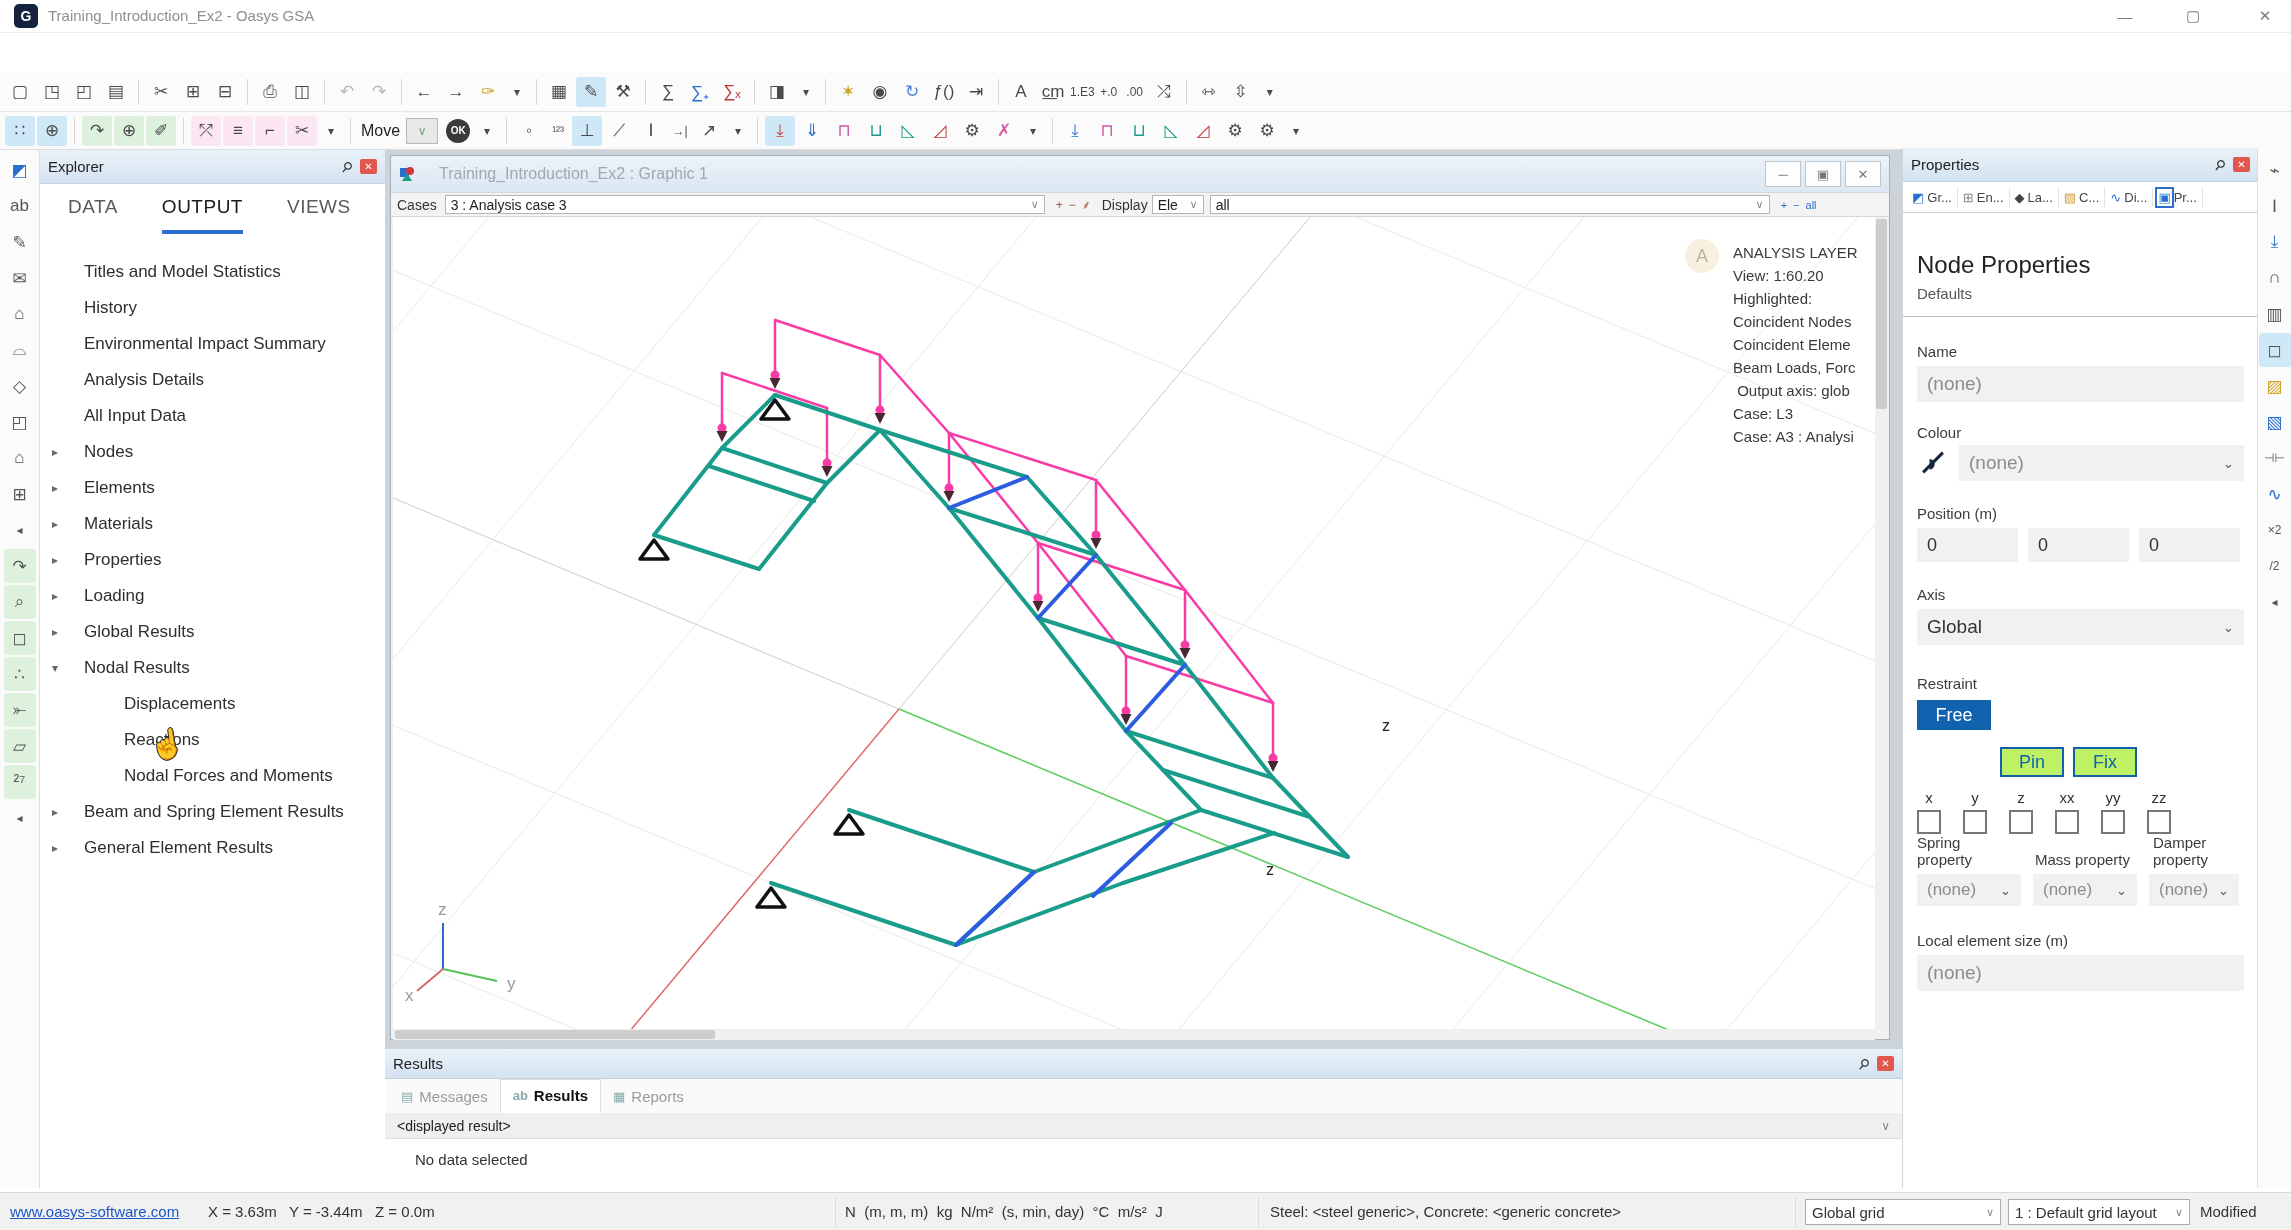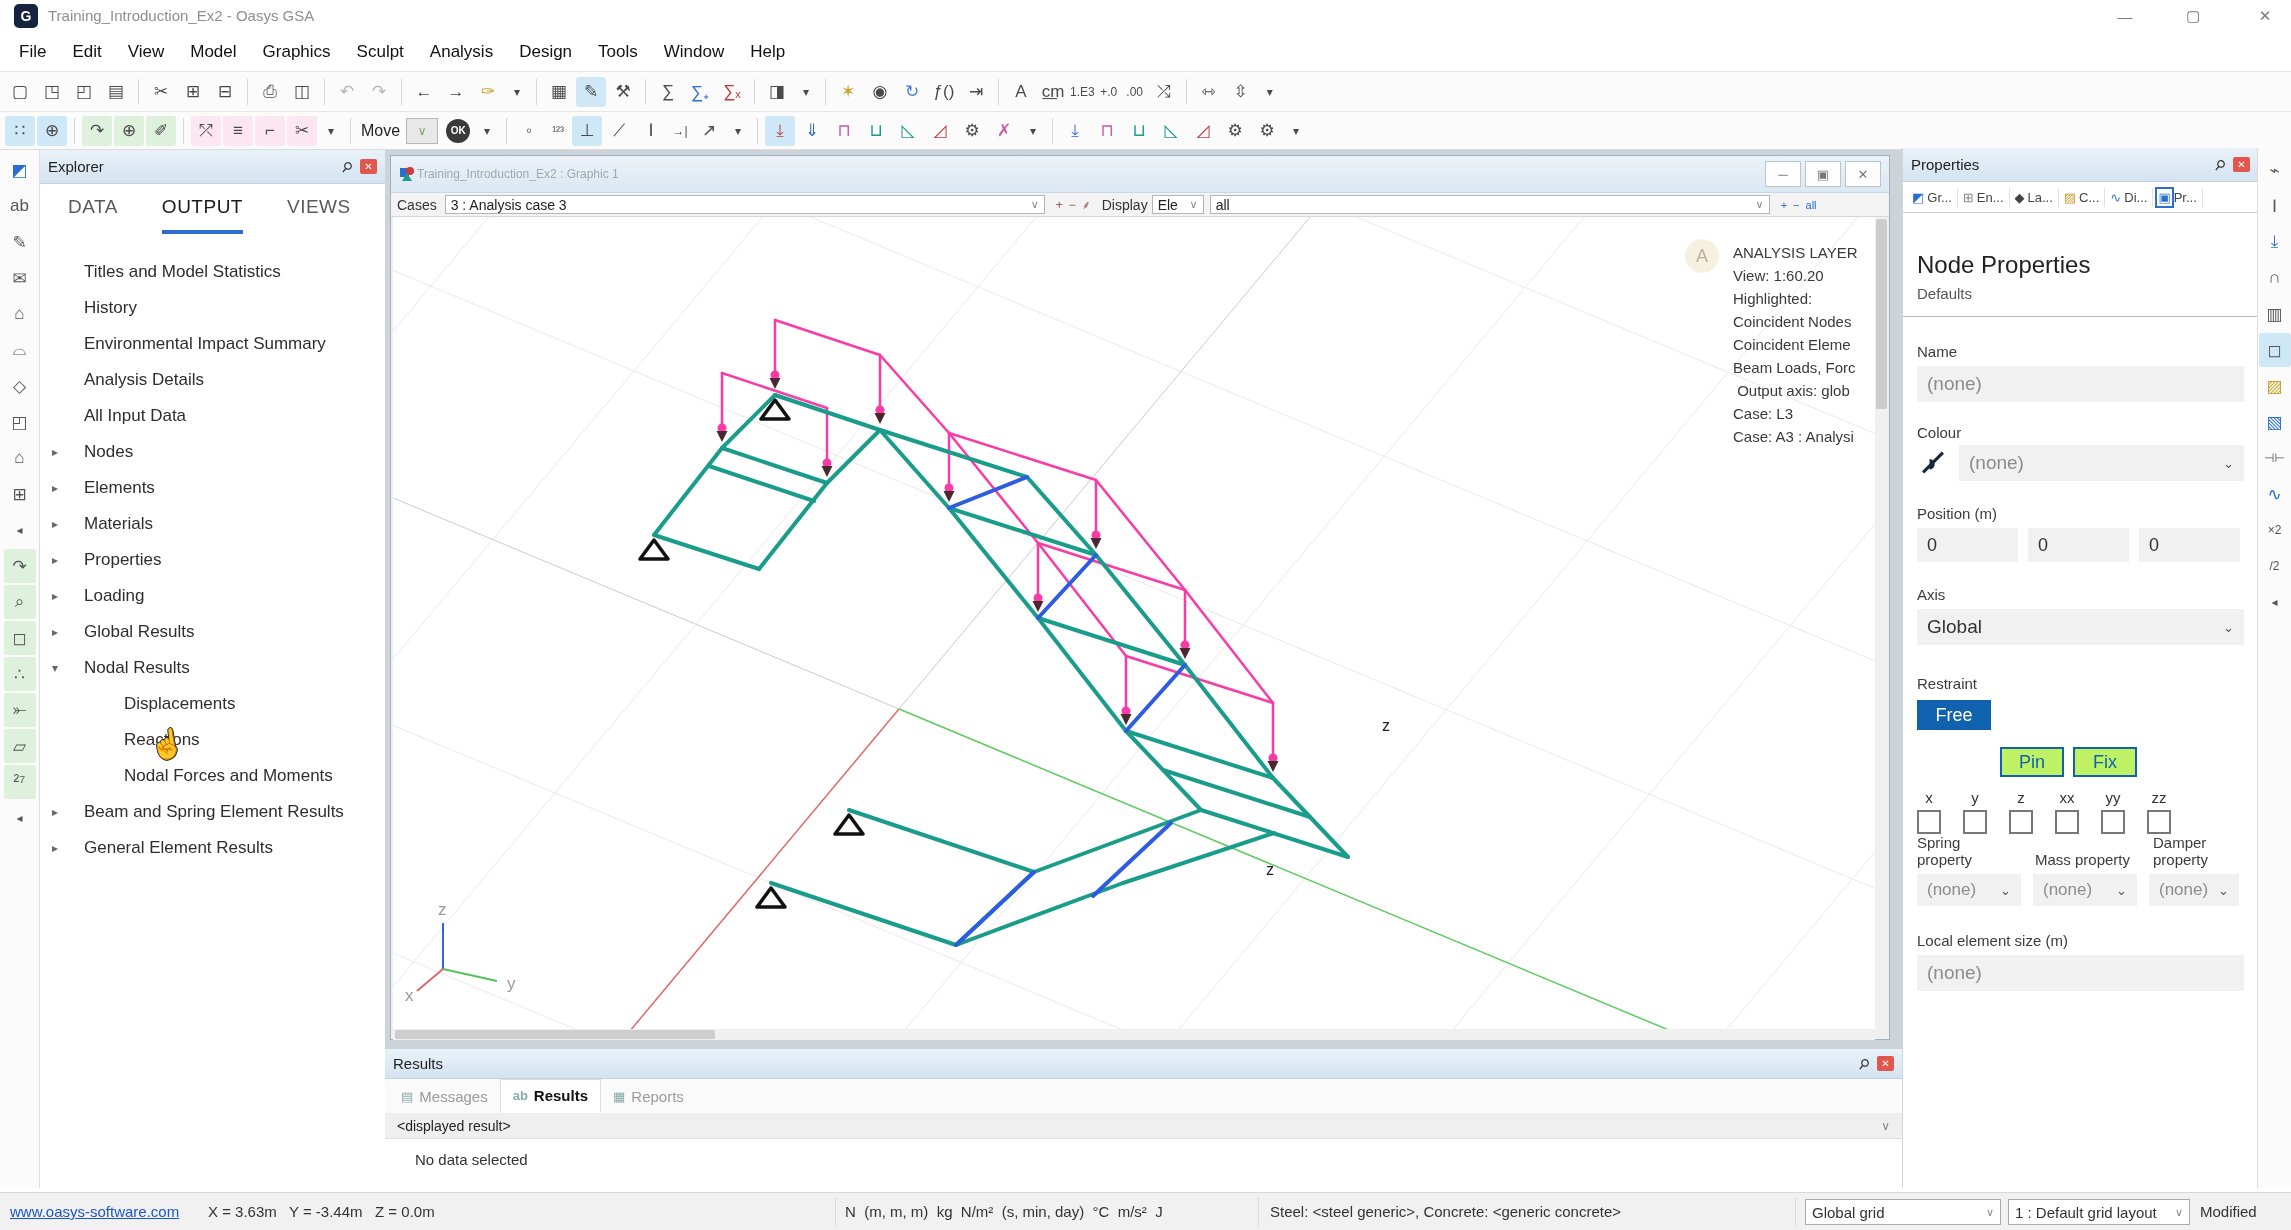--- a/index.html
+++ b/index.html
@@ -42,21 +42,21 @@
   .exp-tabs{left:0;top:46px;width:345px;height:52px;display:flex;align-items:flex-start;padding-left:28px;box-sizing:border-box;gap:44px;}
   .etab{font-size:19px;letter-spacing:0.5px;color:#5a5a5a;padding-bottom:12px;}
   .etab.active{color:#1a1a1a;border-bottom:4px solid #2a6fd1;}
   .tree{left:0;top:104px;width:345px;}
   .tree-row{display:flex;align-items:center;height:36px;font-size:17px;color:#2e2e2e;}
   .tree-arrow{width:30px;text-align:center;font-size:12px;color:#666;flex:none;}
   
   .mdi-bg{left:385px;top:150px;width:1517px;height:898px;background:#ccd3d9;}
   .gwin{left:390px;top:155px;width:1500px;height:885px;background:#f0f0f0;border:1px solid #9fb0bf;box-sizing:border-box;}
   .gwin-title{left:0;top:0;width:1498px;height:37px;background:linear-gradient(#ecf2f8,#dbe7f2);display:flex;align-items:center;padding:0 8px;box-sizing:border-box;border-bottom:1px solid #cdd8e2;}
-  .gwin-title-text{font-size:12px;color:#9fa9b3;margin-left:2px;flex:1;}
+  .gwin-title-text{font-size:16px;color:#9fa9b3;margin-left:24px;flex:1;}
   .gwin-btn{width:34px;height:24px;background:#fdfdfd;border:1px solid #b9c5cf;color:#777;font-size:13px;display:flex;align-items:center;justify-content:center;margin-left:4px;}
   .cases-row{left:0;top:37px;width:1498px;height:24px;background:#f3f3f3;border-bottom:1px solid #d6d6d6;display:flex;align-items:center;font-size:14px;color:#333;padding:0 6px;box-sizing:border-box;}
   .mini-select{background:#fff;border:1px solid #b5b5b5;height:19px;display:flex;align-items:center;padding:0 5px;font-size:14px;color:#222;box-sizing:border-box;}
   .mini-chev{margin-left:auto;color:#888;font-size:11px;padding-left:6px;}
   .mini-icon{font-size:12px;color:#a2543c;margin:0 3px;}
   .gcanvas{left:2px;top:61px;width:1482px;height:812px;background:#fff;overflow:hidden;}
   .vscroll{left:1484px;top:61px;width:13px;height:812px;background:#f0f0f0;}
   .vthumb{left:1px;top:2px;width:11px;height:190px;background:#cdcdcd;border-radius:2px;}
   .hscroll{left:2px;top:873px;width:1482px;height:11px;background:#f0f0f0;}
   .hthumb{left:2px;top:1px;width:320px;height:9px;background:#cdcdcd;border-radius:2px;}
@@ -107,33 +107,20 @@
 <div class="app">
 
   <div class="abs titlebar">
     <div class="abs app-icon">G</div>
     <div class="abs app-title">Training_Introduction_Ex2 - Oasys GSA</div>
     <div class="abs winbtn" style="left:2102px;">—</div>
     <div class="abs winbtn" style="left:2170px;">▢</div>
     <div class="abs winbtn" style="left:2242px;">✕</div>
   </div>
 
-  <div class="abs menubar" id="menubar">
-      <div class="menu-item">File</div>
-      <div class="menu-item">Edit</div>
-      <div class="menu-item">View</div>
-      <div class="menu-item">Model</div>
-      <div class="menu-item">Graphics</div>
-      <div class="menu-item">Sculpt</div>
-      <div class="menu-item">Analysis</div>
-      <div class="menu-item">Design</div>
-      <div class="menu-item">Tools</div>
-      <div class="menu-item">Window</div>
-      <div class="menu-item">Help</div>
-    </div>
 
   <div class="abs toolbar tb1" id="toolbar1">
       <div class="chip">▢</div>
       <div class="chip">◳</div>
       <div class="chip">◰</div>
       <div class="chip">▤</div>
       <div class="tsep"></div>
       <div class="chip">✂</div>
       <div class="chip">⊞</div>
       <div class="chip">⊟</div>

